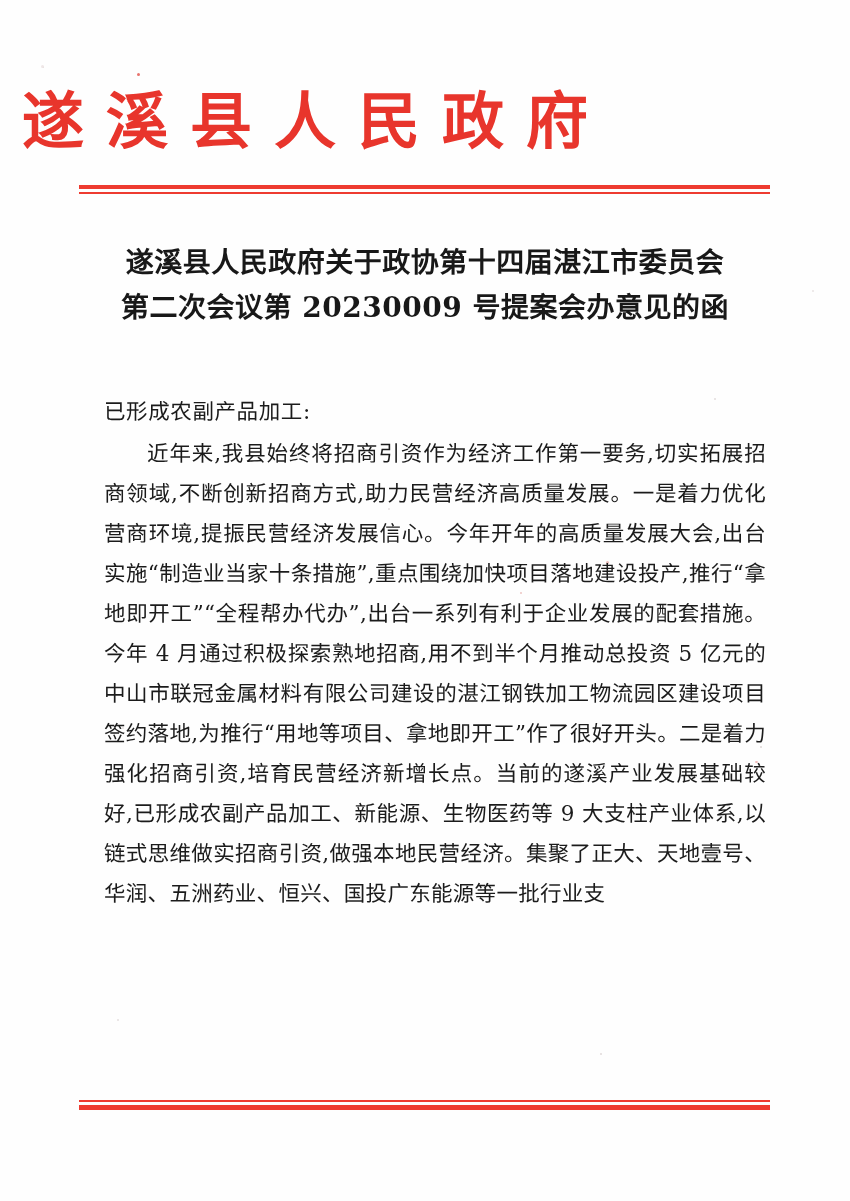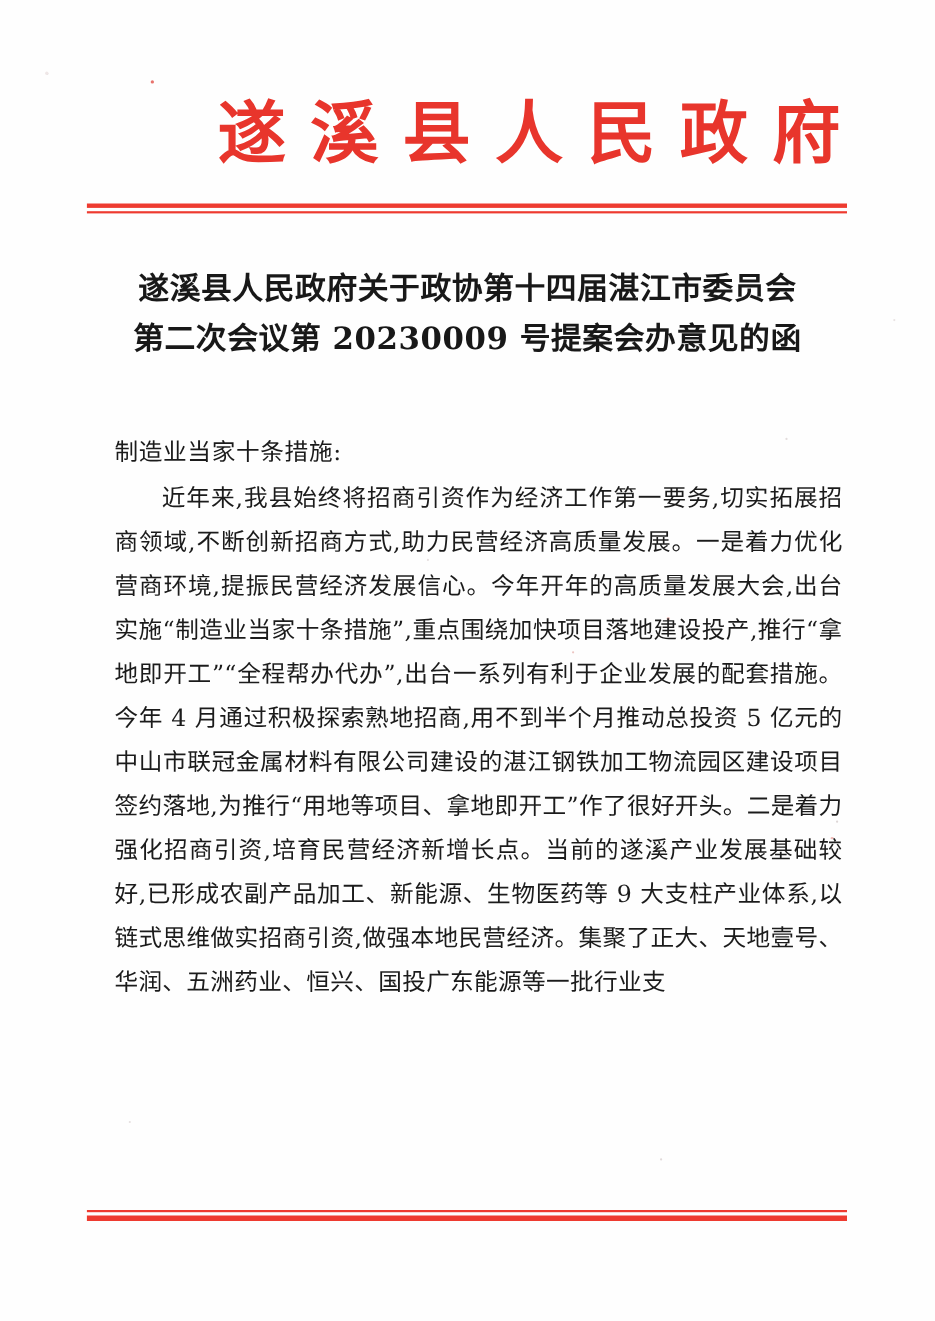--- a/index.html
+++ b/index.html
@@ -40,21 +40,21 @@
   .sp11{ left: 117px; top: 1019px;width: 2px; height: 2px; background: #e5dfdf; }
   .sp12{ left: 137px; top: 73px;  width: 3px; height: 3px; background: #e8736d; }
   .sp13{ left: 812px; top: 290px; width: 2px; height: 2px; background: #e9e3e3; }
 
   
   .masthead {
     position: absolute;
     left: 0;
     top: 88px;
     width: 786px;
-    text-align: right;
+    text-align: left;
   }
   .masthead-title {
     display: inline-block;
     font-family: "DejaVu Serif", "Liberation Serif", serif;
     font-size: 62px;
     font-weight: 700;
     letter-spacing: 22px;
     text-indent: 22px;
     line-height: 1.1;
     white-space: nowrap;
@@ -170,21 +170,21 @@
     <div class="bar-gap"></div>
     <div class="bar-thin" style="background: rgb(238, 59, 48);"></div>
   </div>
 
   <div class="doc-title">
     <span class="tline">遂溪县人民政府关于政协第十四届湛江市委员会</span>
     <span class="tline">第二次会议第 20230009 号提案会办意见的函</span>
   </div>
 
   <div class="body-area">
-    <p class="salutation">制造业当家十条措施:</p>
+    <p class="salutation">已形成农副产品加工:</p>
     <div>
         <p class="para indent"><span>近年来,我县始终将招商引资作为经济工作第一要务,切实拓展招商领域,不断创新招商方式,助力民营经济高质量发展。</span><b>一是</b><span>着力优化营商环境,提振民营经济发展信心。今年开年的高质量发展大会,出台实施“制造业当家十条措施”,重点围绕加快项目落地建设投产,推行“拿地即开工”“全程帮办代办”,出台一系列有利于企业发展的配套措施。今年 4 月通过积极探索熟地招商,用不到半个月推动总投资 5 亿元的中山市联冠金属材料有限公司建设的湛江钢铁加工物流园区建设项目签约落地,为推行“用地等项目、拿地即开工”作了很好开头。</span><b>二是</b><span>着力强化招商引资,培育民营经济新增长点。当前的遂溪产业发展基础较好,已形成农副产品加工、新能源、生物医药等 9 大支柱产业体系,以链式思维做实招商引资,做强本地民营经济。集聚了正大、天地壹号、华润、五洲药业、恒兴、国投广东能源等一批行业支</span></p>
       </div>
   </div>
 
   <div class="rule-bottom">
     <div class="bar-thin" style="background: rgb(238, 59, 48);"></div>
     <div class="bar-gap"></div>
     <div class="bar-thick" style="background: rgb(238, 59, 48);"></div>
   </div>

